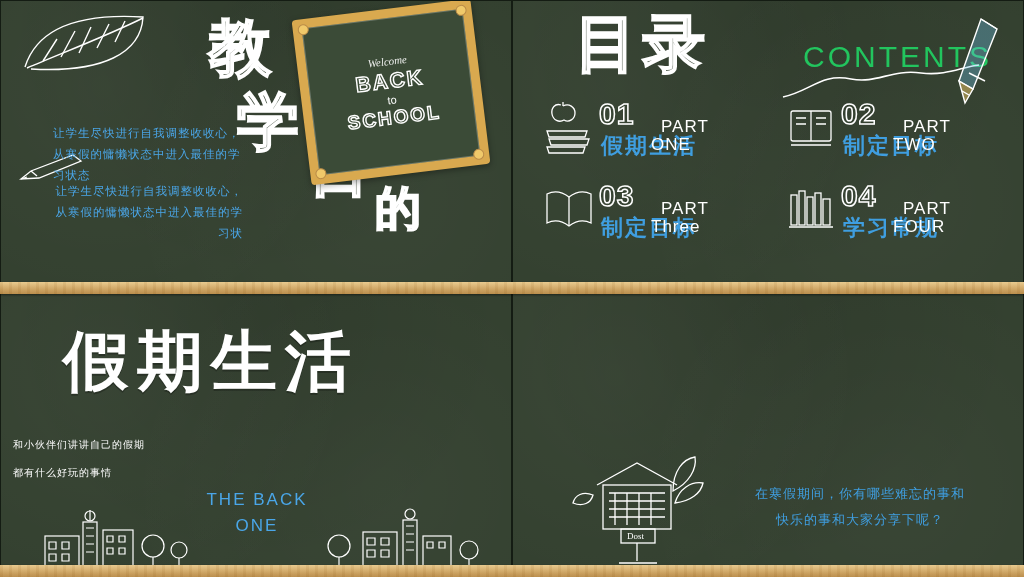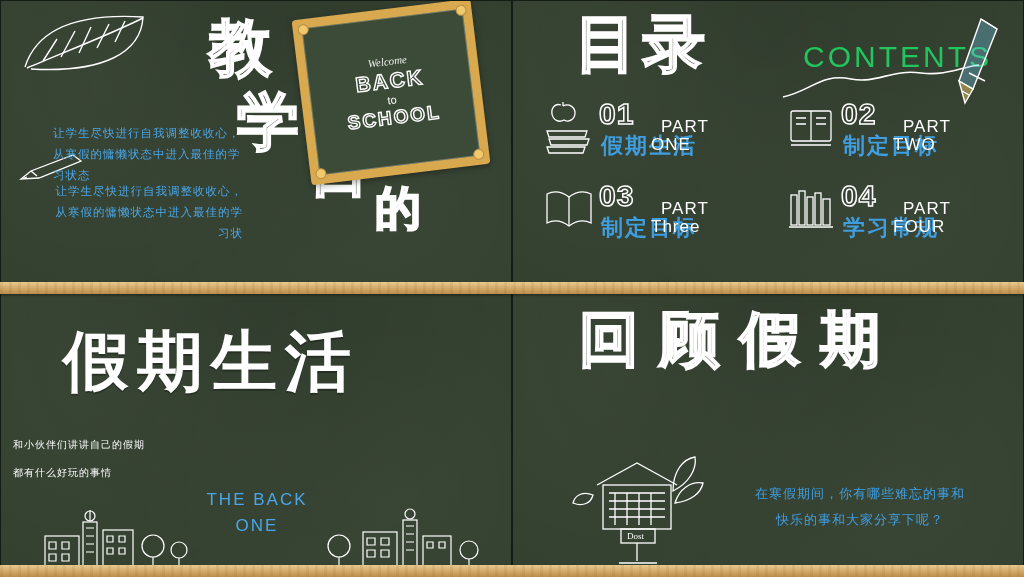--- a/index.html
+++ b/index.html
@@ -351,26 +351,20 @@
         <circle cx="91" cy="22" r="5"></circle>
         <rect x="104" y="44" width="28" height="34"></rect>
         <path d="M108 50 h6 v6 h-6z M120 50 h6 v6 h-6z"></path>
         <circle cx="150" cy="58" r="9"></circle>
         <path d="M150 67 v11"></path>
       </svg>
     </span>
   </div>
 
   <div class="slide s4">
-    <div class="line1">
-      <span class="c outline-cn">回</span>
-      <span class="c outline-cn">顾</span>
-      <span class="c outline-cn">假</span>
-      <span class="c outline-cn">期</span>
-    </div>
 
     <div class="p">
       <div>在寒假期间，你有哪些难忘的事和</div>
       <div>快乐的事和大家分享下呢？</div>
     </div>
 
     <span class="house">
       <svg width="160" height="130" viewBox="0 0 160 130" fill="none" stroke="#ffffff" stroke-width="1.3">
         <path d="M34 46 L 74 24 L 114 46"></path>
         <rect x="40" y="46" width="68" height="44"></rect>

